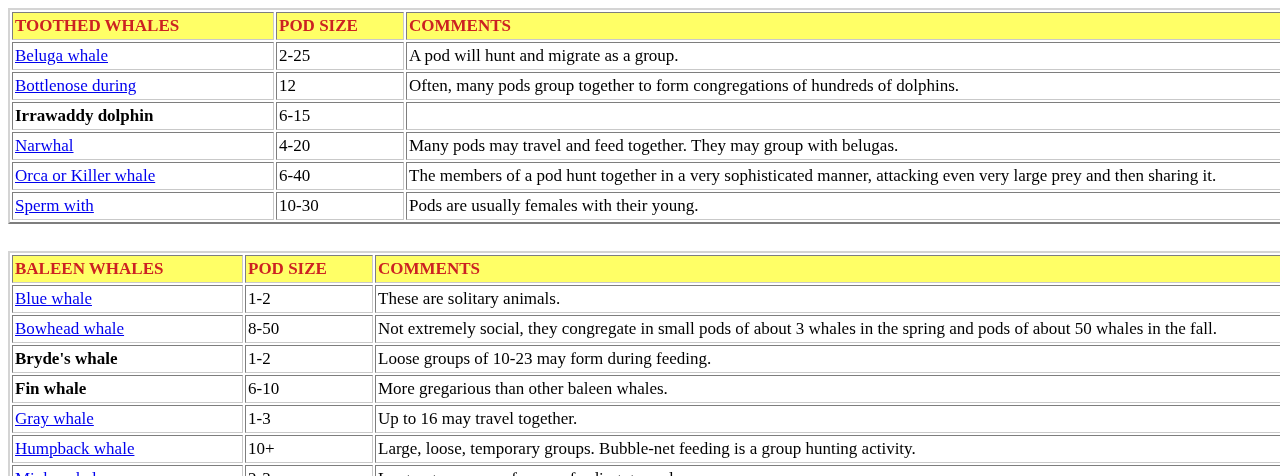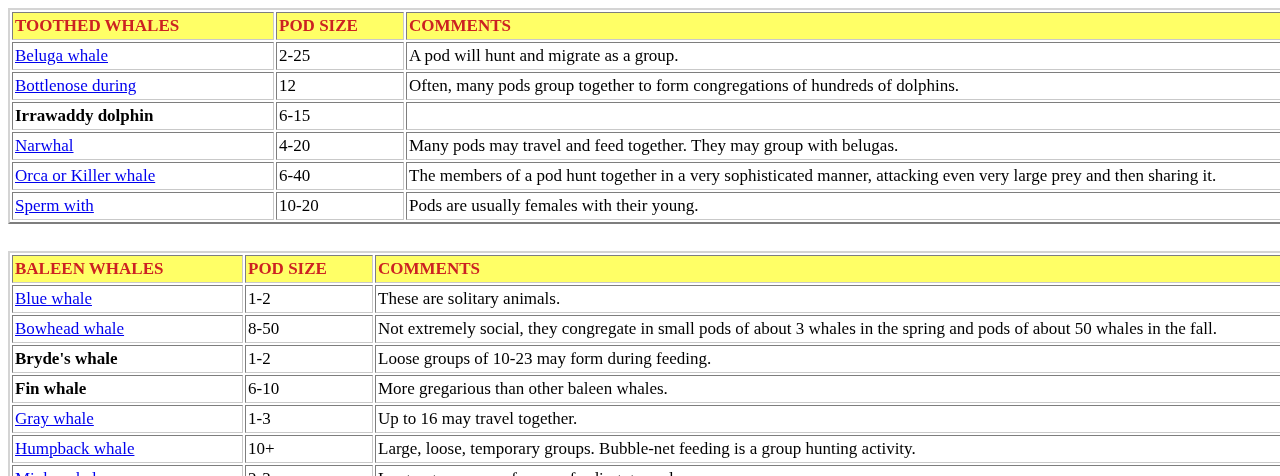--- a/index.html
+++ b/index.html
@@ -98,21 +98,21 @@
           <td>4-20</td>
           <td>Many pods may travel and feed together. They may group with belugas.</td>
         </tr>
         <tr>
           <td class="name-cell"><a class="whale-link" href="#">Orca or Killer whale</a></td>
           <td>6-40</td>
           <td>The members of a pod hunt together in a very sophisticated manner, attacking even very large prey and then sharing it.</td>
         </tr>
         <tr>
           <td class="name-cell"><a class="whale-link" href="#">Sperm with</a></td>
-          <td>10-20</td>
+          <td>10-30</td>
           <td>Pods are usually females with their young.</td>
         </tr>
       </tbody>
   </table>
 
   <table class="whale-table" id="baleen-table">
     <colgroup>
       <col style="width:231px">
       <col style="width:128px">
       <col>

